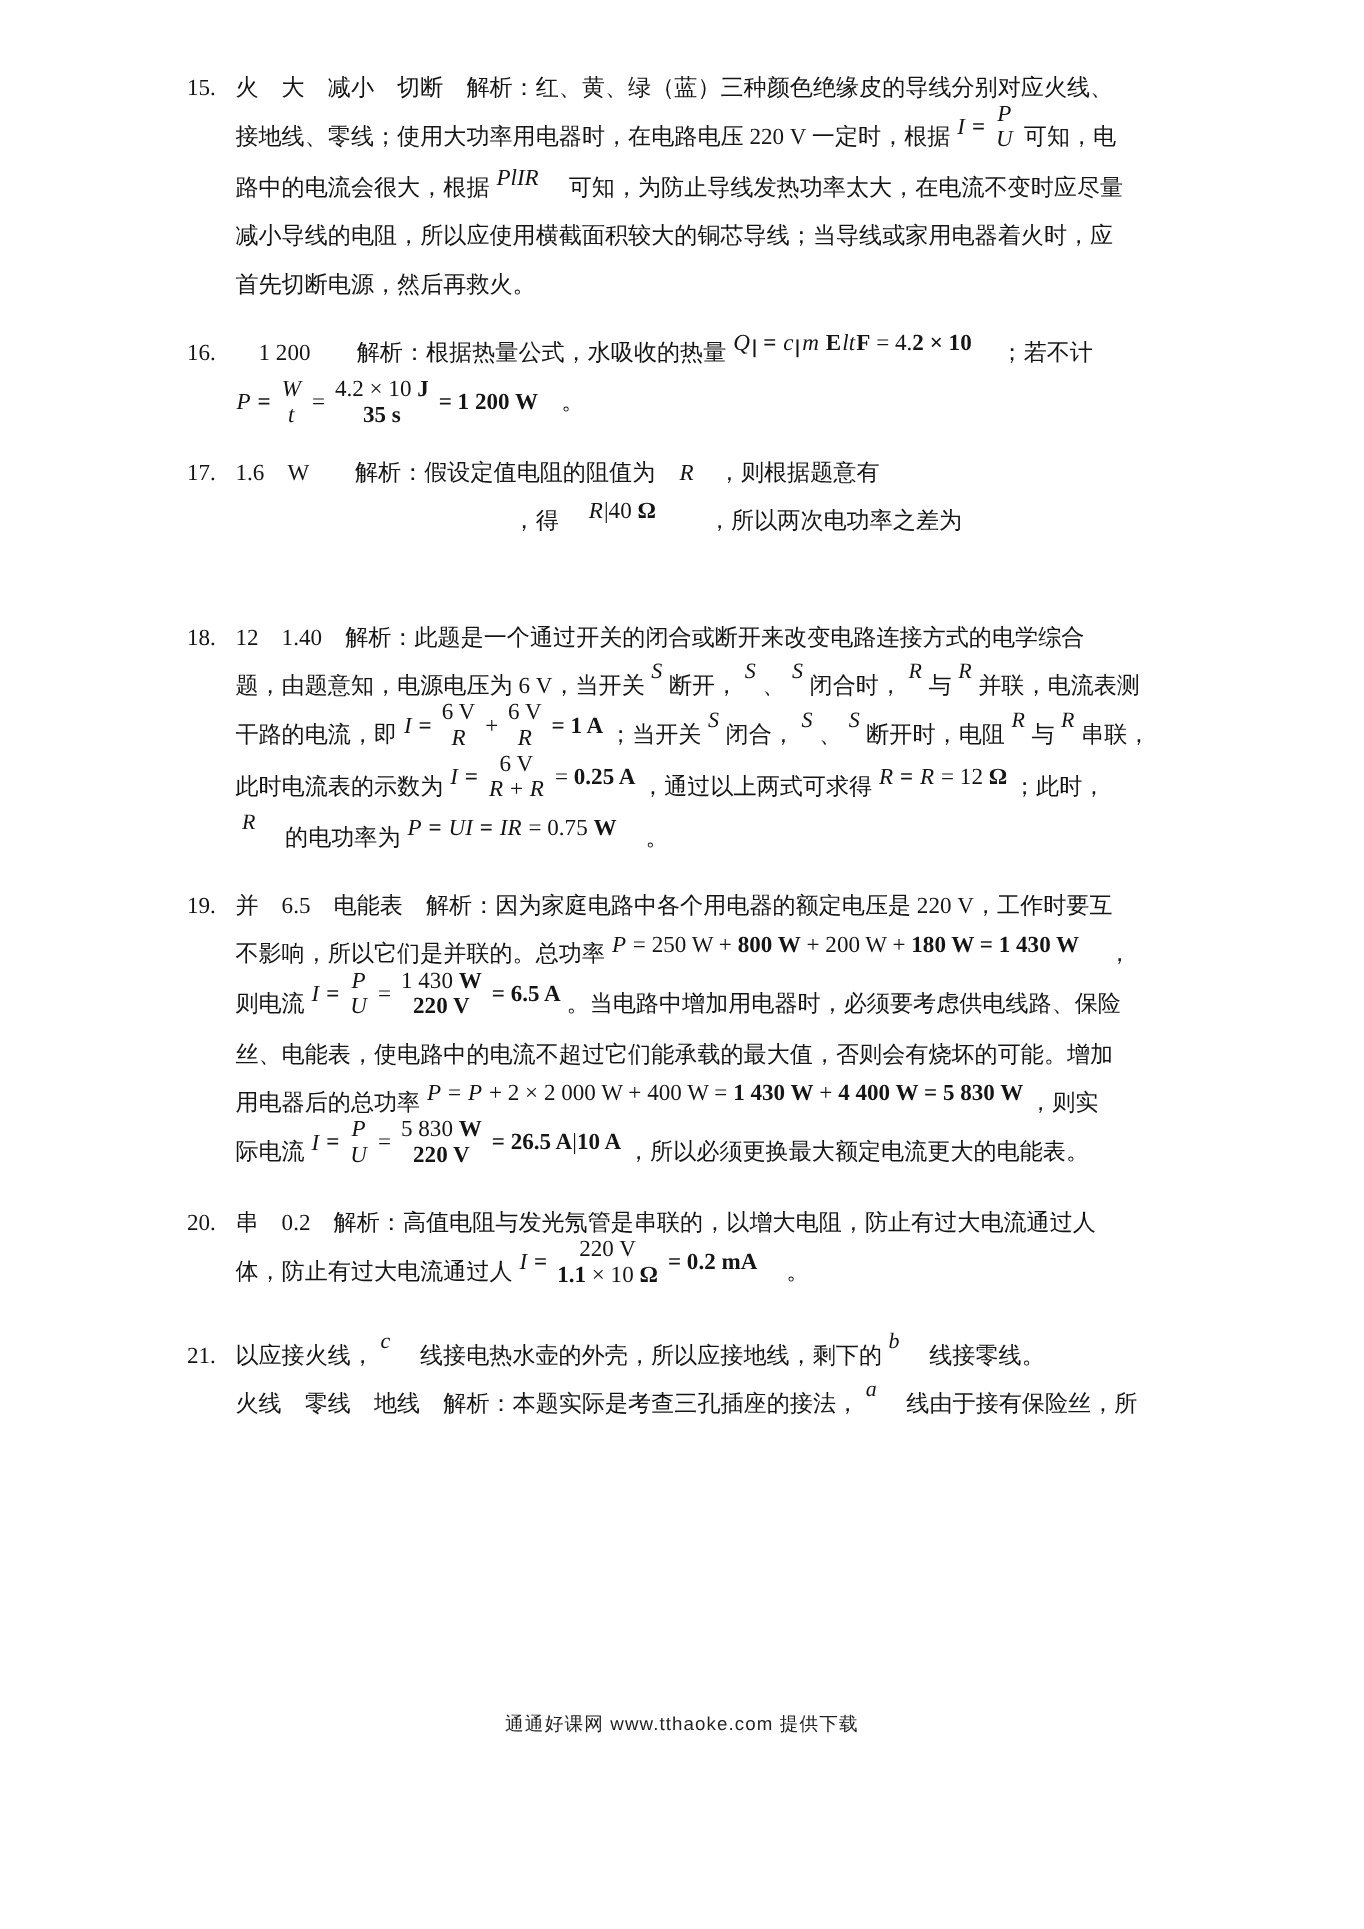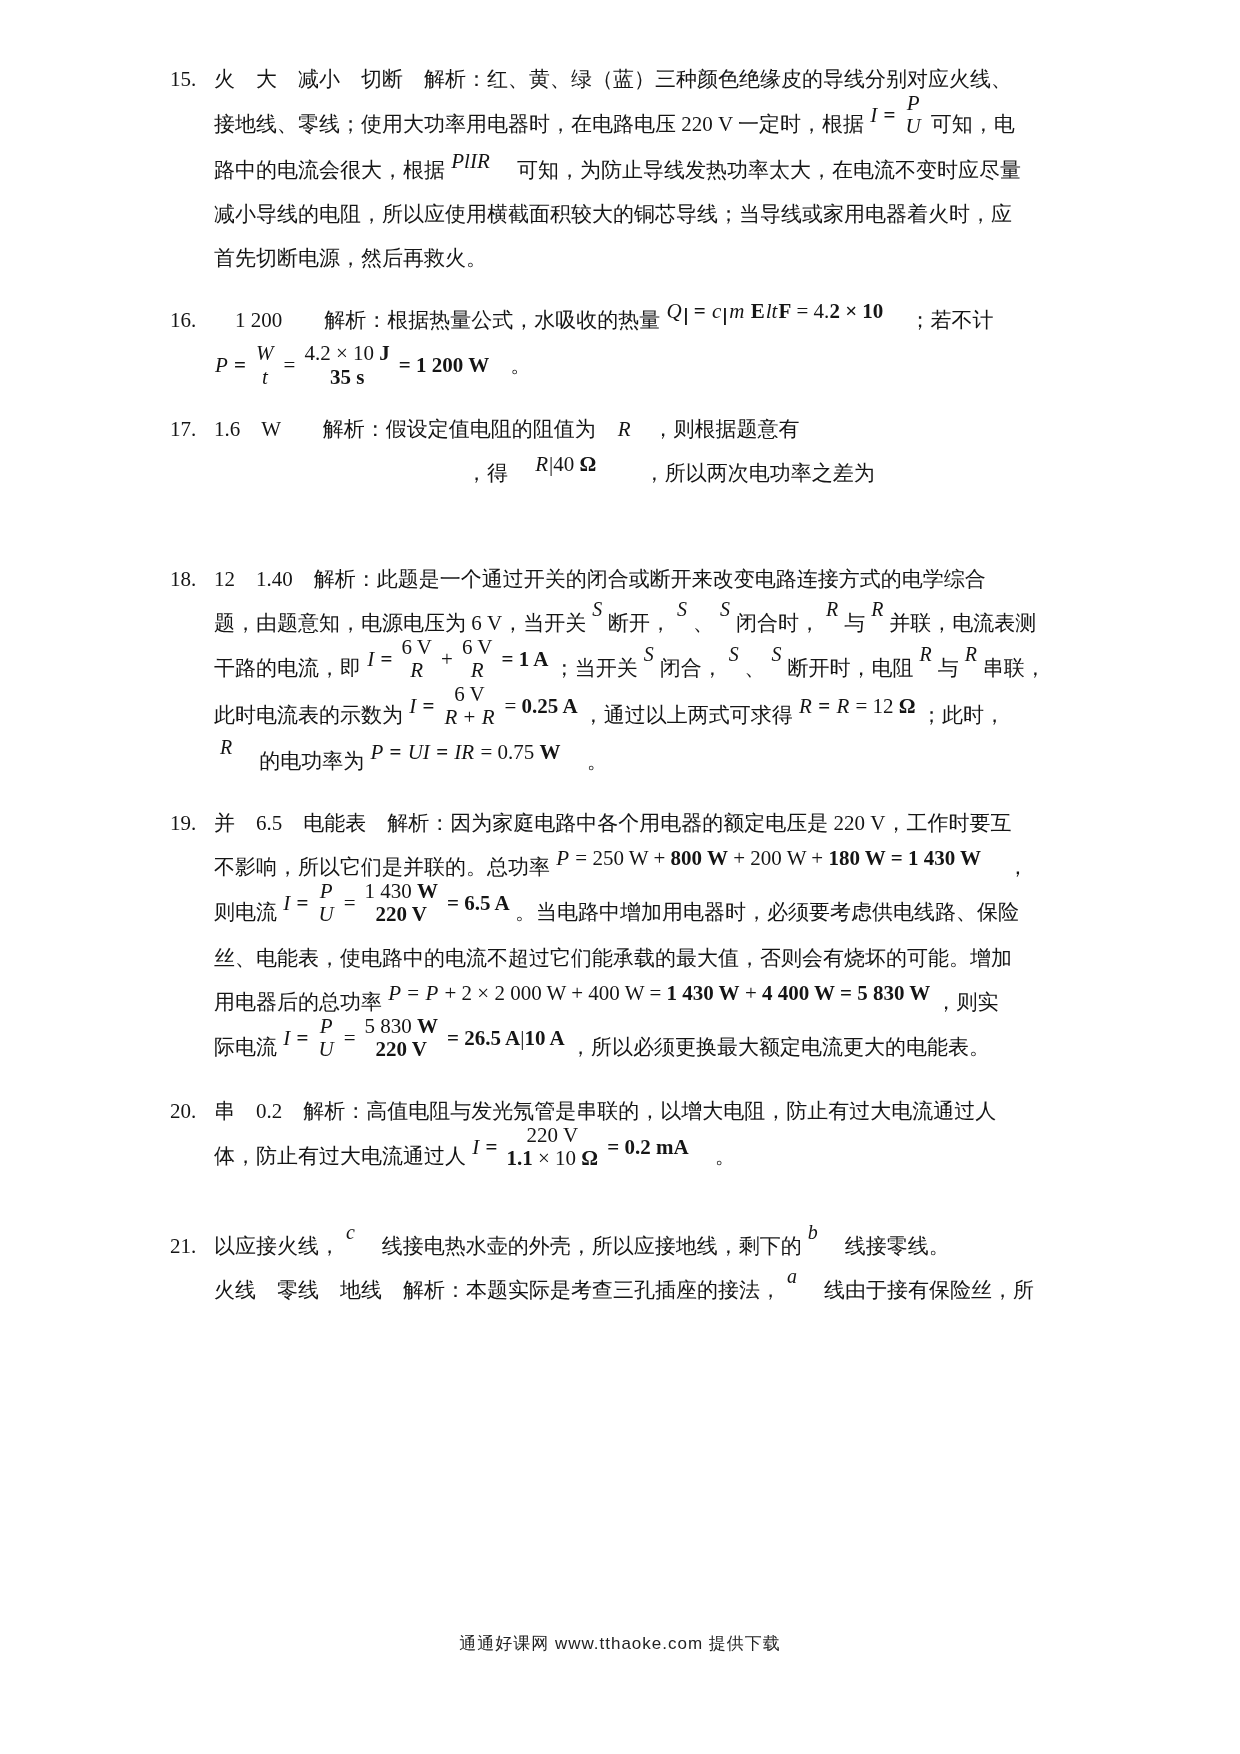--- a/index.html
+++ b/index.html
@@ -11,21 +11,21 @@
   .page{
     box-sizing:border-box;
     padding:57px 166px 0 170px;
   }
   .item{
     display:flex;
     font-size:21px;
     line-height:44px;
     margin-bottom:18px;
   }
-  .gap-top{margin-top:44px;font-family:Liberation Serif, serif;}
+  .gap-top{margin-top:30px;font-family:Liberation Serif, serif;}
   .inum{flex:0 0 44px;}
   .ibody{flex:1;min-width:0;}
   .line{min-height:44px;}
   .t{}
   .i{font-style:italic;padding:0 1px;}
   .b{font-weight:bold;}
   .sup{
     display:inline-block;font-style:italic;position:relative;top:-0.72em;
     line-height:0;padding:0 0.30em;font-size:0.95em;
   }
@@ -36,21 +36,21 @@
   .lift{
     display:inline-block;position:relative;top:-0.45em;
     line-height:1.15;padding:0 0.25em;white-space:nowrap;
   }
   .frac{
     display:inline-block;text-align:center;vertical-align:-0.55em;
     line-height:1.12;padding:0 0.18em;
   }
   .fn,.fd{display:block;white-space:nowrap;}
   .footer{
-    position:absolute;left:0;right:0;top:1632px;
+    position:absolute;left:0;right:0;top:1556px;
     text-align:center;
     font-family:"Liberation Sans","DejaVu Sans",sans-serif;
     font-size:17px;letter-spacing:1px;color:#222;
   }
 </style>
 </head>
 <body>
 
 <div class="page">
   <div>

